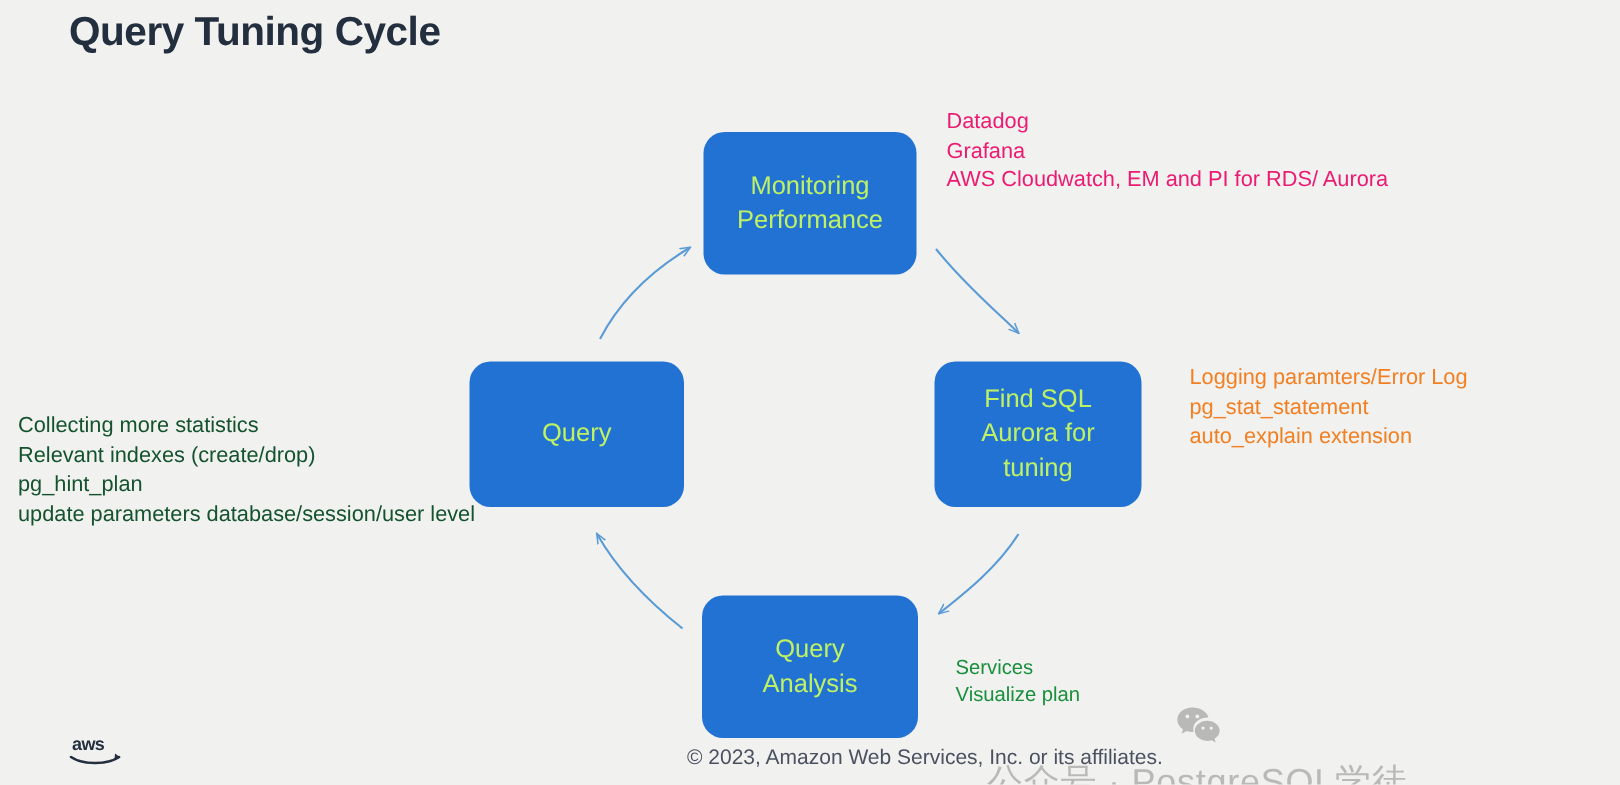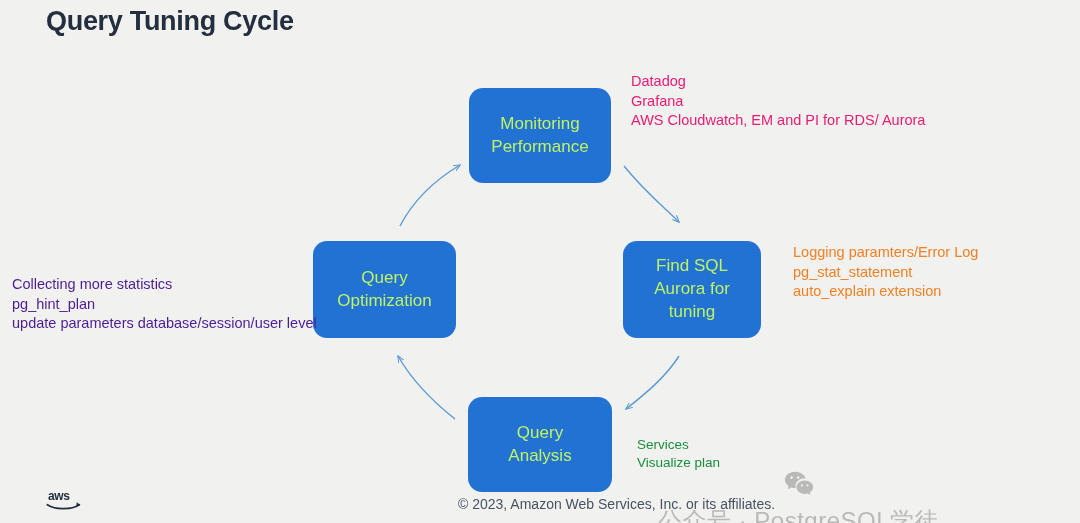--- a/index.html
+++ b/index.html
@@ -99,21 +99,21 @@
     color: #ec1b72;
   }
   #annot-findsql {
     left: 793px;
     top: 243px;
     color: #f28022;
   }
   #annot-optimization {
     left: 12px;
     top: 275px;
-    color: #4c1d95;
+    color: #14532d;
   }
   #annot-analysis {
     left: 637px;
     top: 436px;
     color: #1a8f3c;
     font-size: 13.5px;
     line-height: 18px;
   }
 
   
@@ -189,38 +189,38 @@
   <div class="node" id="node-analysis">
     <div>
       <span>Query</span>
       <span>Analysis</span>
     </div>
   </div>
 
   <div class="node" id="node-optimization">
     <div>
       <span>Query</span>
-      <span>Optimization</span>
     </div>
   </div>
 
   <div class="annot" id="annot-monitoring">
     <div>Datadog</div>
     <div>Grafana</div>
     <div>AWS Cloudwatch, EM and PI for RDS/ Aurora</div>
   </div>
 
   <div class="annot" id="annot-findsql">
     <div>Logging paramters/Error Log</div>
     <div>pg_stat_statement</div>
     <div>auto_explain extension</div>
   </div>
 
   <div class="annot" id="annot-optimization">
     <div>Collecting more statistics</div>
+    <div>Relevant indexes (create/drop)</div>
     <div>pg_hint_plan</div>
     <div>update parameters database/session/user level</div>
   </div>
 
   <div class="annot" id="annot-analysis">
     <div>Services</div>
     <div>Visualize plan</div>
   </div>
 
   <div id="watermark">

